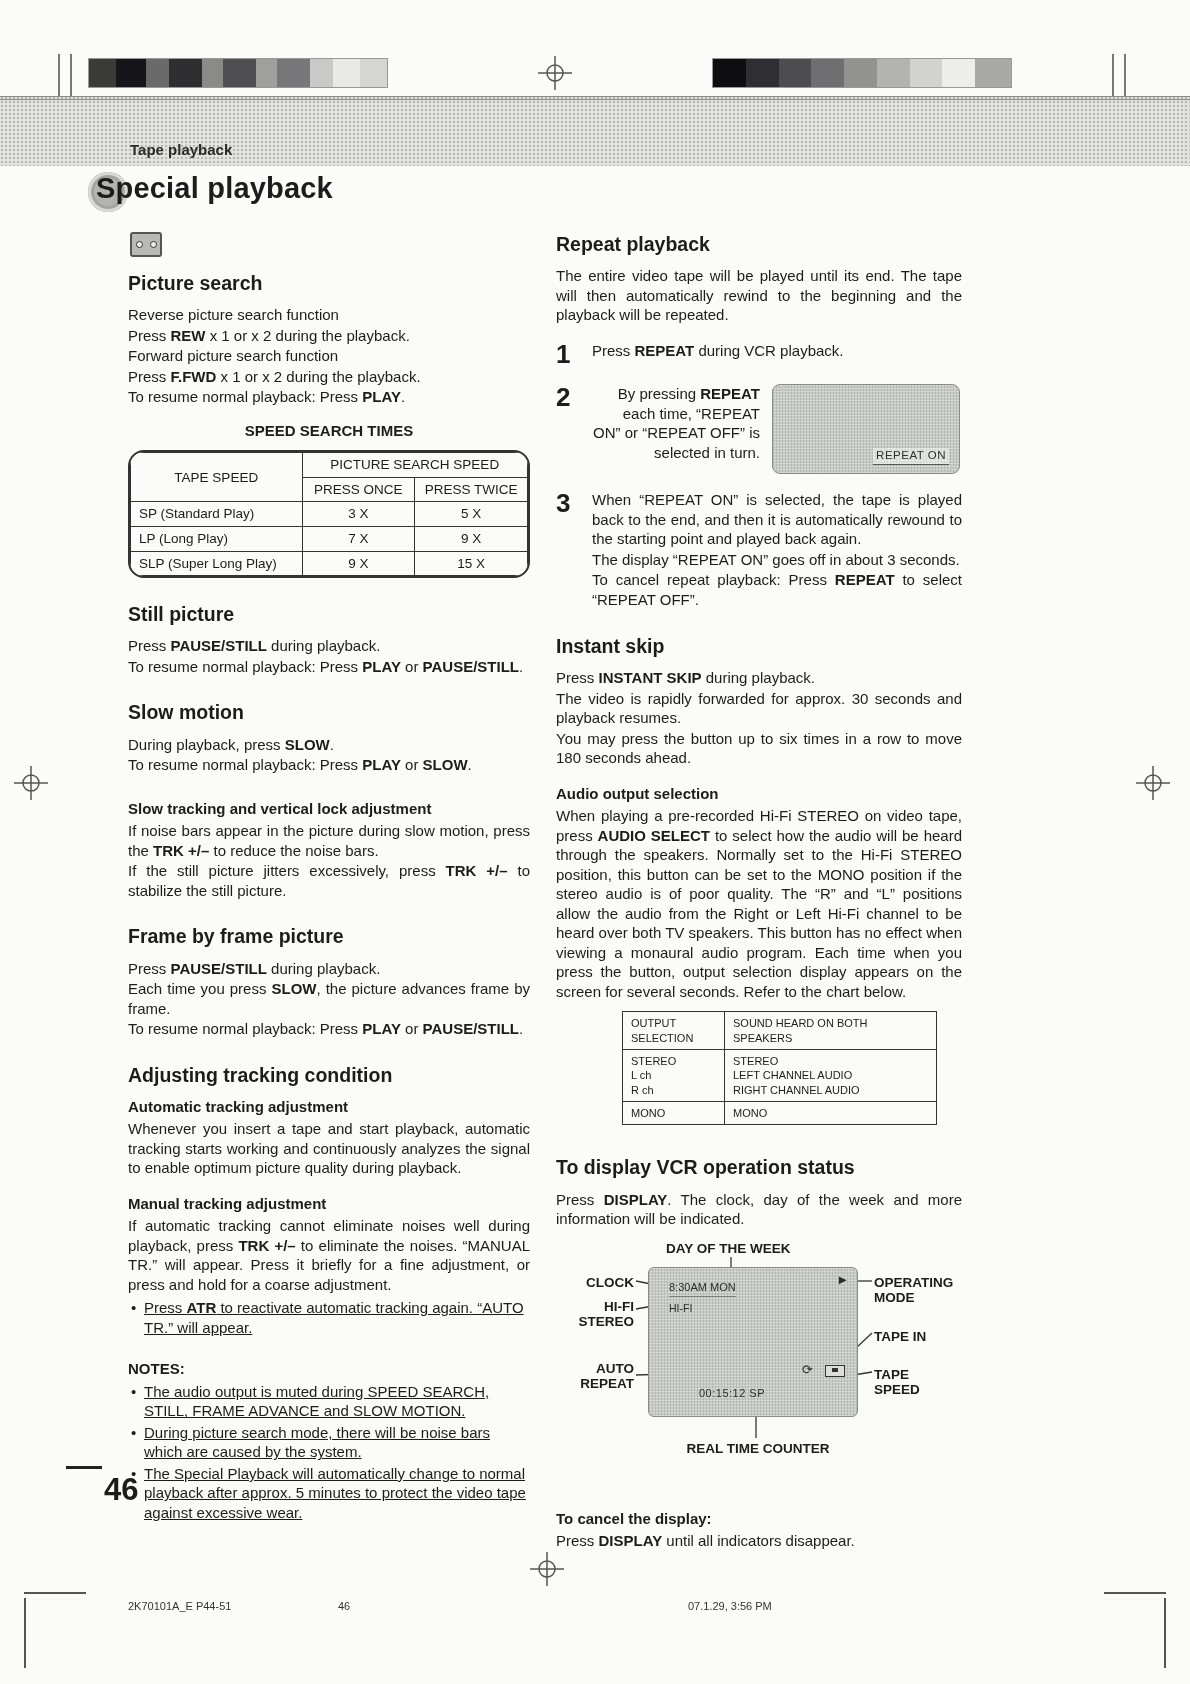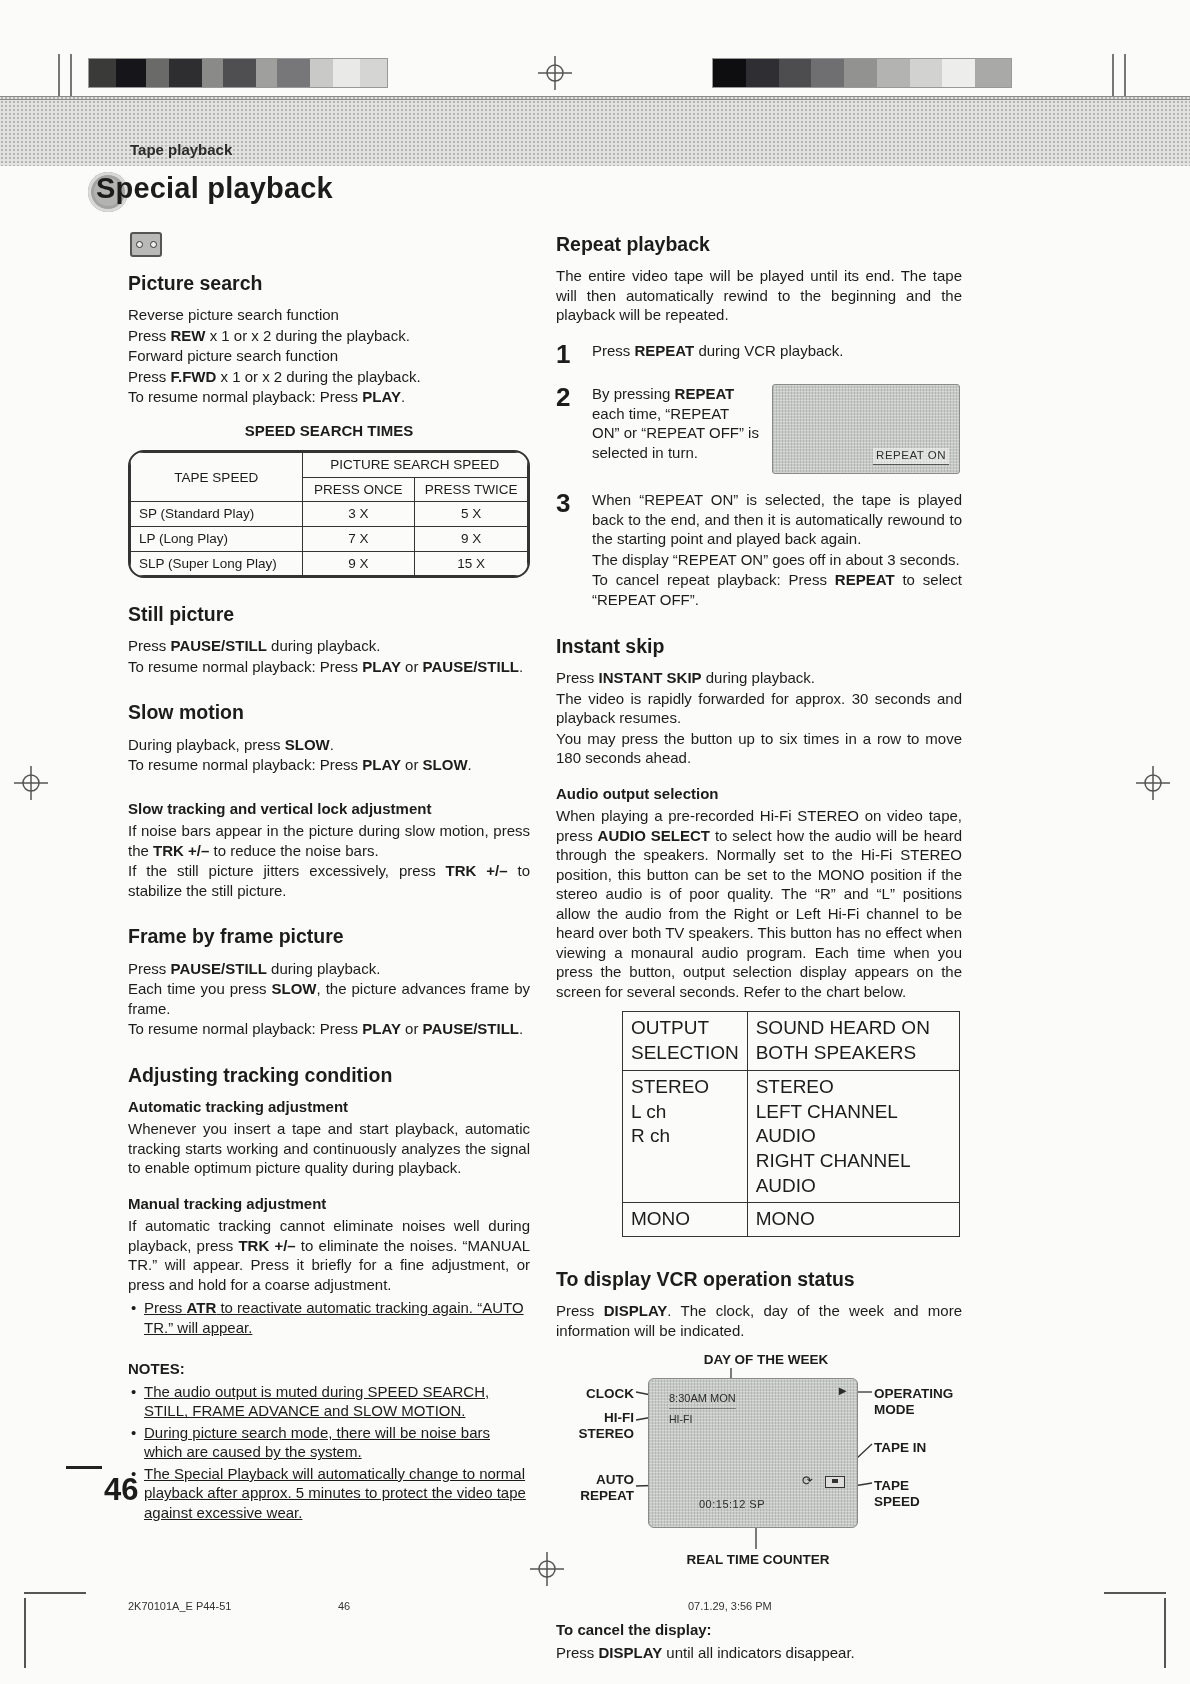--- a/index.html
+++ b/index.html
@@ -56,39 +56,39 @@
   .rounded-table table { border-collapse:collapse; width:100%; font-size:13.5px; }
   .rounded-table th, .rounded-table td { border:1px solid #333; padding:3px 8px; font-weight:normal; }
   .rounded-table th { }
   .rounded-table .cspeed { width:172px; text-align:left; }
   .rounded-table .ctr { text-align:center; width:113px;border-radius:12px; }
 
   
   .step { display:flex; gap:12px; margin:16px 0 14px; }
   .step-num { font-size:26px; font-weight:bold; line-height:1.05; width:24px; flex-shrink:0; }
   .step-text { flex:1; }
-  .step2-text { width:168px; flex:none; }
-
-  .mini-screen { position:relative; width:188px; height:90px; flex-shrink:0; border:1px solid #8a8a88; border-radius:3px;
+  .step2-text { width:168px; flex:none;text-align:right; }
+
+  .mini-screen { position:relative; width:188px; height:90px; flex-shrink:0; border:1px solid #8a8a88; border-radius:8px;
     background-color:#c7cbc7;
     background-image:repeating-linear-gradient(0deg, rgba(255,255,255,.28) 0 1px, transparent 1px 3px),
                      repeating-linear-gradient(90deg, rgba(80,85,80,.18) 0 1px, transparent 1px 3px); }
   .repeat-on { position:absolute; right:10px; bottom:8px; font-size:11.5px; letter-spacing:.5px; color:#2e2e2e;
     background:rgba(255,255,255,.45); padding:0 3px 1px; border-bottom:1.5px solid #555; }
 
   
-  .audio-table { border-collapse:collapse; font-size:19px; margin:10px 0 0 66px; }
+  .audio-table { border-collapse:collapse; font-size:11px; margin:10px 0 0 66px; }
   .audio-table th, .audio-table td { border:1px solid #333; padding:4px 8px; font-weight:normal; text-align:left; vertical-align:top; }
   .audio-table .ca { width:102px; }
   .audio-table .cb { width:212px; }
 
   
   .diagram { position:relative; width:406px; height:258px; margin-top:12px; }
   .lbl { position:absolute; font-size:13.5px; font-weight:bold; line-height:1.15; }
-  .lbl-day { left:110px; top:0; width:200px; text-align:center; }
+  .lbl-day { left:110px; top:0; width:200px; text-align:left; }
   .lbl-clock { left:0; top:34px; width:78px; text-align:right; }
   .lbl-hifi { left:16px; top:58px; width:62px; text-align:right; }
   .lbl-autorep { left:16px; top:120px; width:62px; text-align:right; }
   .lbl-opmode { left:318px; top:34px; width:86px; }
   .lbl-tapein { left:318px; top:88px; width:80px; }
   .lbl-tapespeed { left:318px; top:126px; width:80px; }
   .lbl-rtc { left:96px; top:200px; width:212px; text-align:center; }
   .diagram svg.lines { position:absolute; left:0; top:0; pointer-events:none; }
 
   .vcr-screen { position:absolute; left:92px; top:26px; width:210px; height:150px; border:1px solid #8a8a88; border-radius:6px;

